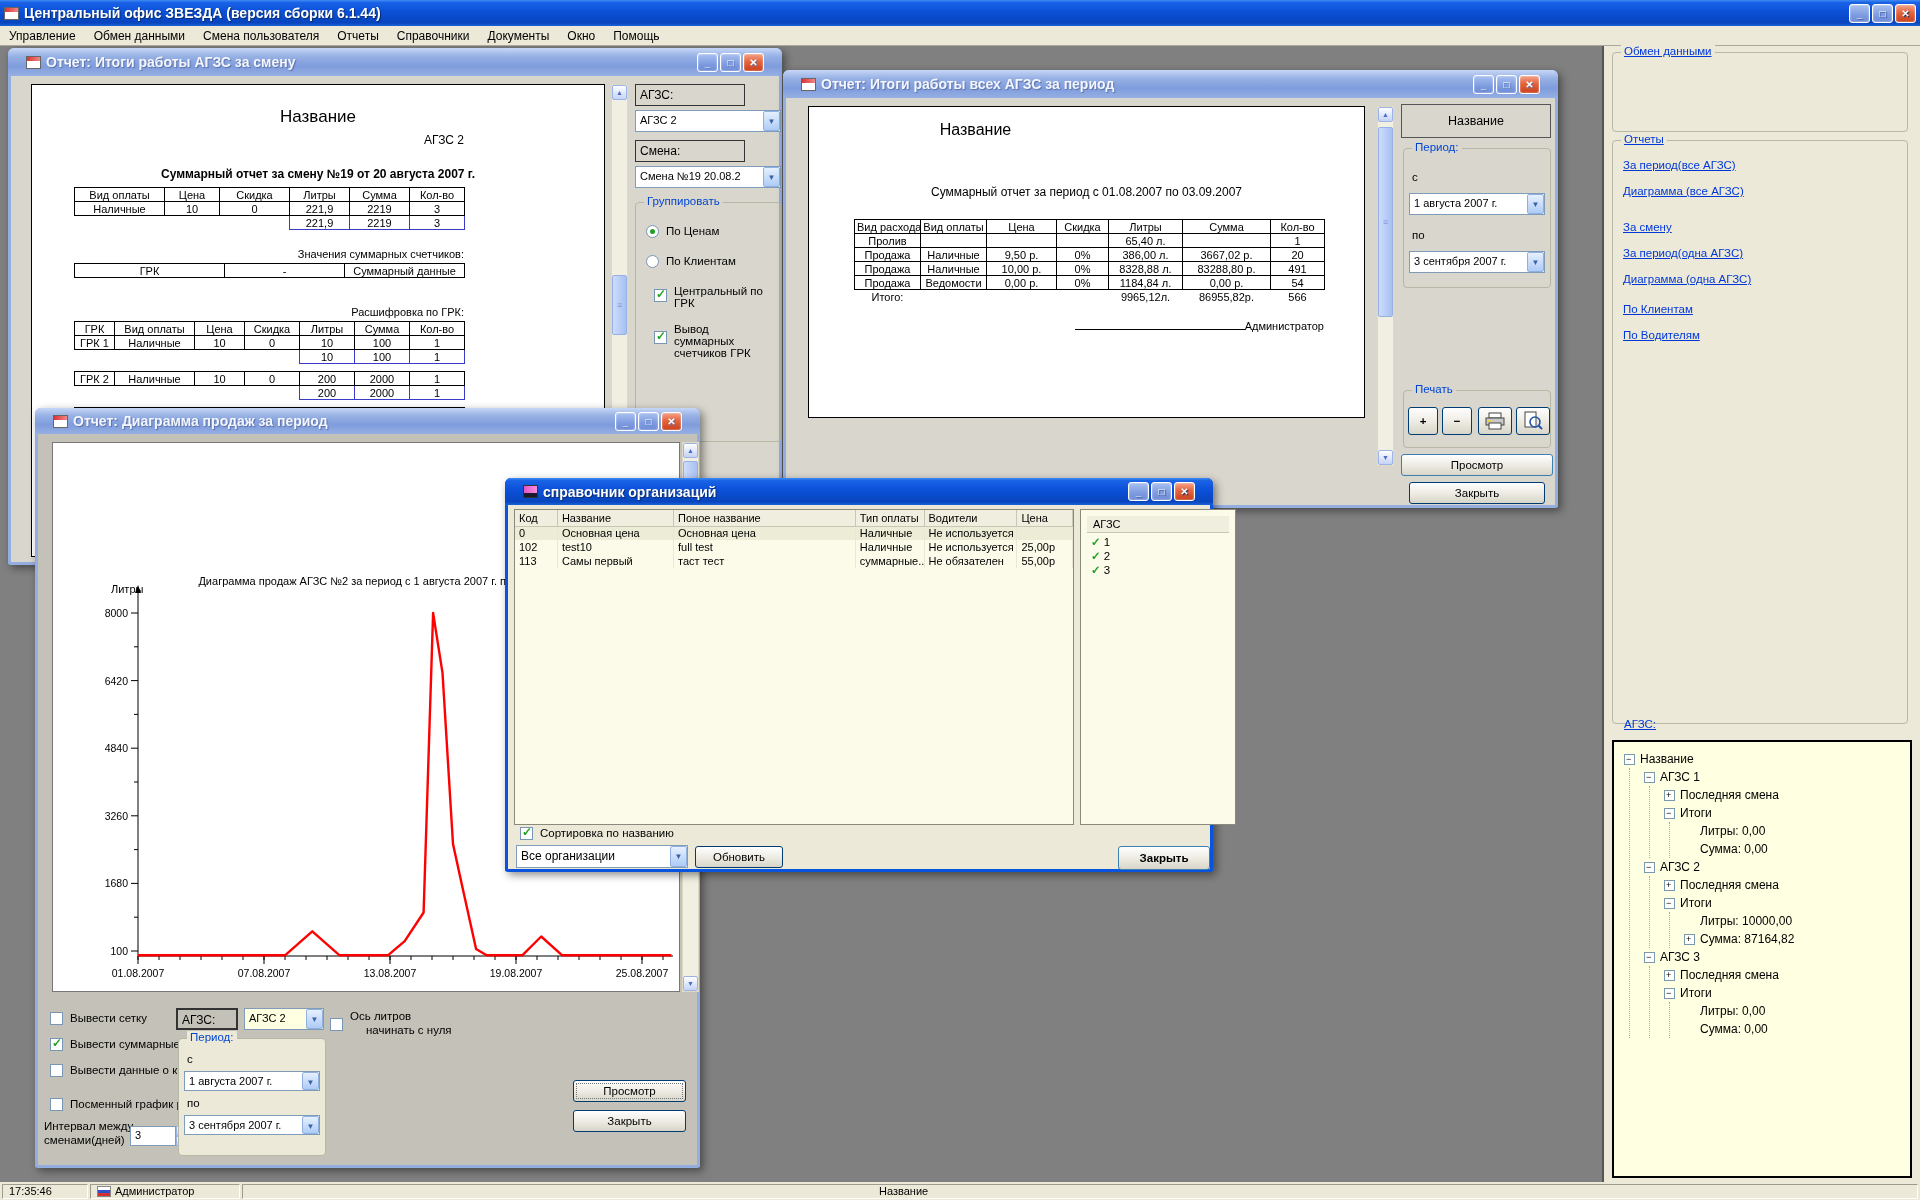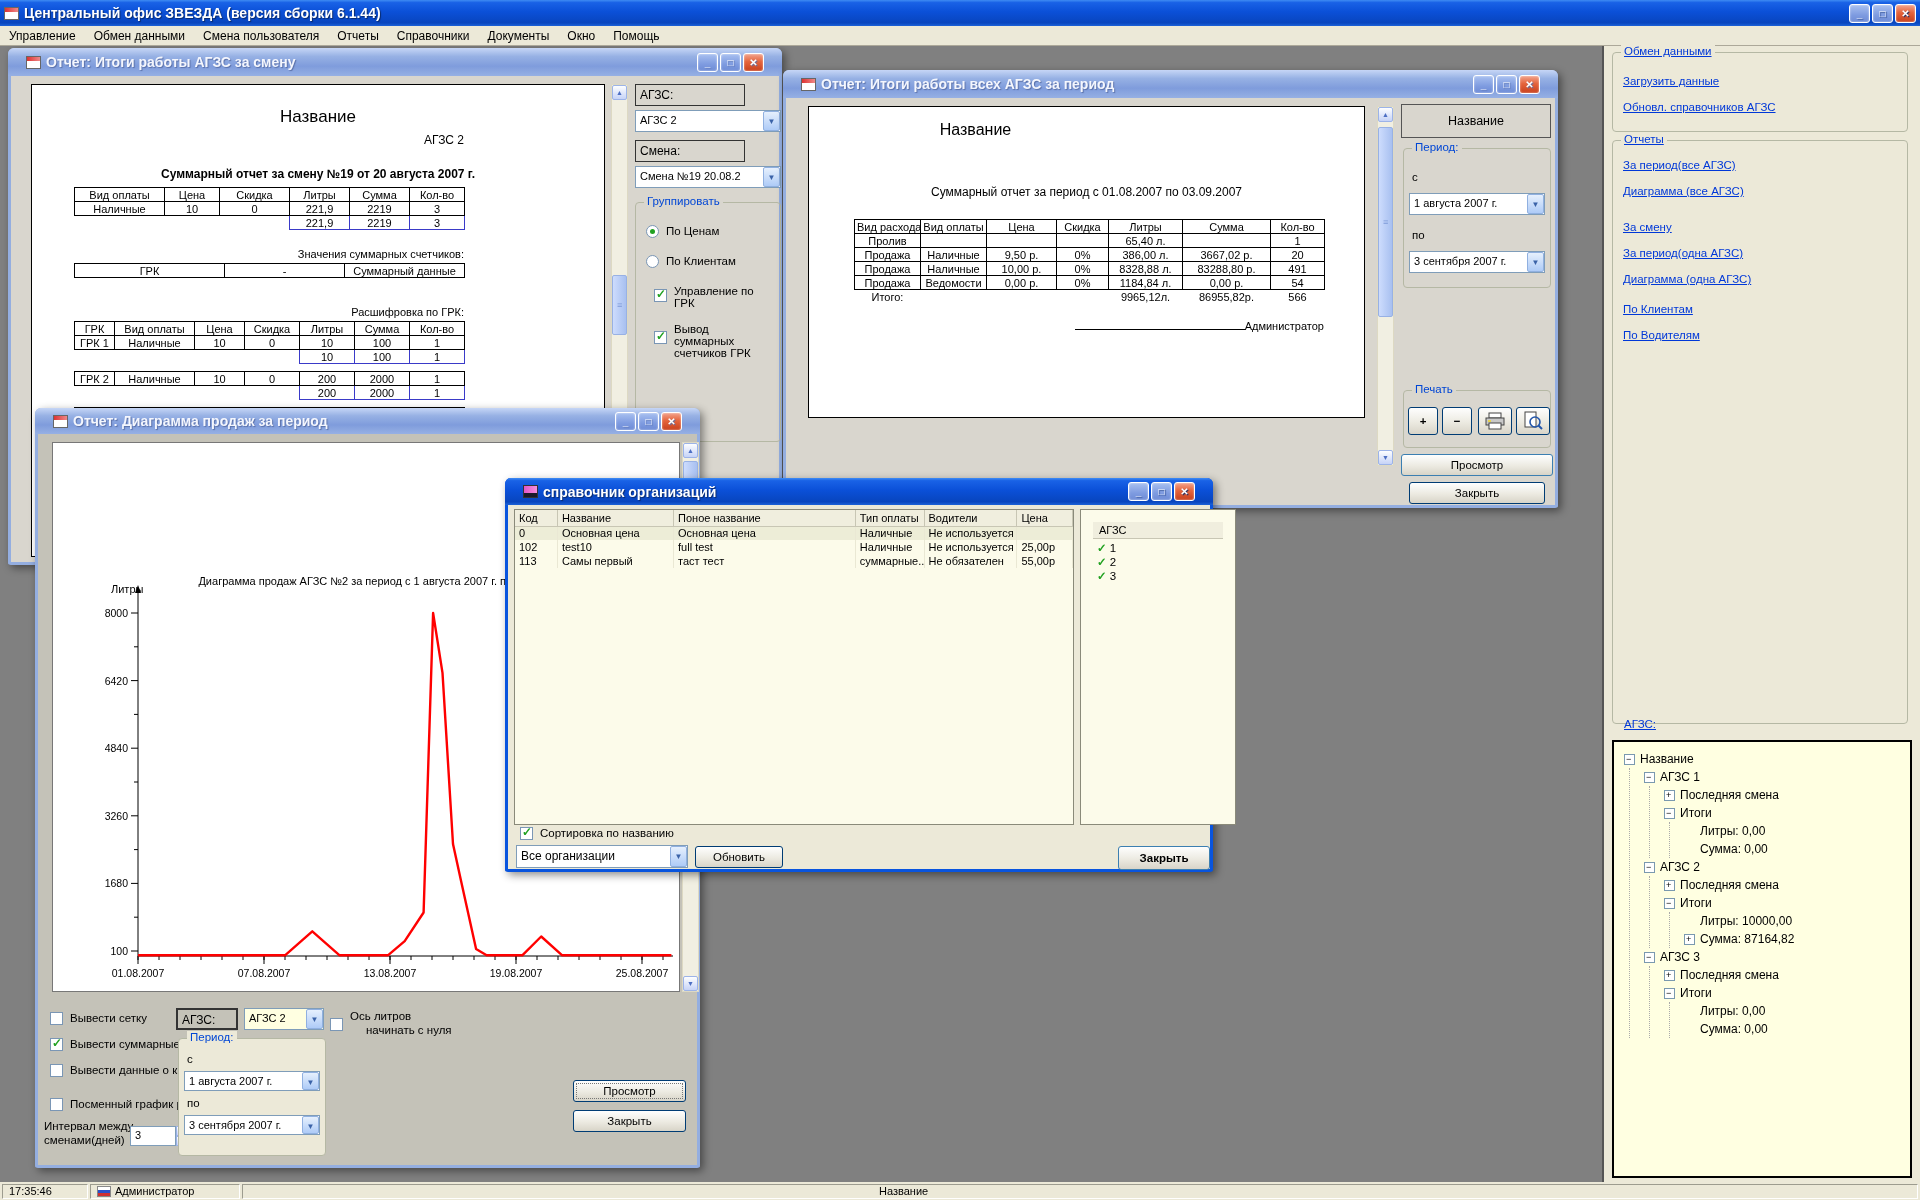--- a/index.html
+++ b/index.html
@@ -340,21 +340,21 @@
           <span class="txt">Смена №19  20.08.2</span>
           <span class="arr">▼</span>
         </div>
         <div class="groupbox" style="left:0; top:118px; width:146px; height:240px;">
           <span class="legend">Группировать</span>
           <span class="radio checked" style="left:10px; top:22px;"></span>
           <span class="ctl-label" style="left:30px; top:22px;">По Ценам</span>
           <span class="radio" style="left:10px; top:52px;"></span>
           <span class="ctl-label" style="left:30px; top:52px;">По Клиентам</span>
           <span class="cb checked" style="left:18px; top:86px;"></span>
-          <span class="ctl-label" style="left:38px; top:82px; width:95px;">Управление по ГРК</span>
+          <span class="ctl-label" style="left:38px; top:82px; width:95px;">Центральный по ГРК</span>
           <span class="cb checked" style="left:18px; top:128px;"></span>
           <span class="ctl-label" style="left:38px; top:120px; width:95px;">Вывод суммарных счетчиков ГРК</span>
         </div>
       </div>
     </div>
   </div>
 
   <div class="window" style="left:783px; top:24px; width:775px; height:438px; z-index:2;">
     <div class="titlebar">
       <span class="win-ico"></span>
@@ -668,21 +668,21 @@
                 <td>113</td>
                 <td>Самы первый</td>
                 <td>таст тест</td>
                 <td>суммарные...</td>
                 <td>Не обязателен</td>
                 <td>55,00р</td>
               </tr>
             </tbody>
         </table>
       </div>
-      <div class="org-list" style="left:572px; top:4px; width:156px; height:316px; padding:12px;">
+      <div class="org-list" style="left:572px; top:4px; width:156px; height:316px; padding:6px;">
         <div style="background:#F0EEDE; border-bottom:1px solid #C8C6B4; font-size:11px; padding:2px 6px; height:17px;">АГЗС</div>
         <div style="padding:2px 4px;">
             <span class="agzs-item">1</span>
             <span class="agzs-item">2</span>
             <span class="agzs-item">3</span>
           </div>
       </div>
       <span class="cb checked" style="left:12px; top:322px;"></span>
       <span class="ctl-label" style="left:32px; top:322px;">Сортировка по названию</span>
       <div class="combo" style="left:8px; top:340px; width:172px; height:23px;">
@@ -691,24 +691,20 @@
       </div>
       <div class="xpbtn" style="left:187px; top:341px; width:88px; height:22px;">Обновить</div>
       <div class="xpbtn" style="left:610px; top:341px; width:92px; height:24px; border-color:#3C7FB1; font-weight:bold;">Закрыть</div>
     </div>
   </div>
 </div>
 
 <div class="sidebar">
   <div class="groupbox" style="left:8px; top:6px; width:296px; height:80px;">
     <span class="legend">Обмен данными</span>
-    <div style="margin-top:22px;">
-        <a class="link">Загрузить данные</a>
-        <a class="link">Обновл. справочников АГЗС</a>
-      </div>
   </div>
   <div class="groupbox" style="left:8px; top:94px; width:296px; height:584px;">
     <span class="legend">Отчеты</span>
     <div style="margin-top:18px;">
         <a class="link">За период(все АГЗС)</a>
         <a class="link">Диаграмма (все АГЗС)</a>
       </div>
     <div style="margin-top:24px;">
         <a class="link">За смену</a>
         <a class="link">За период(одна АГЗС)</a>

